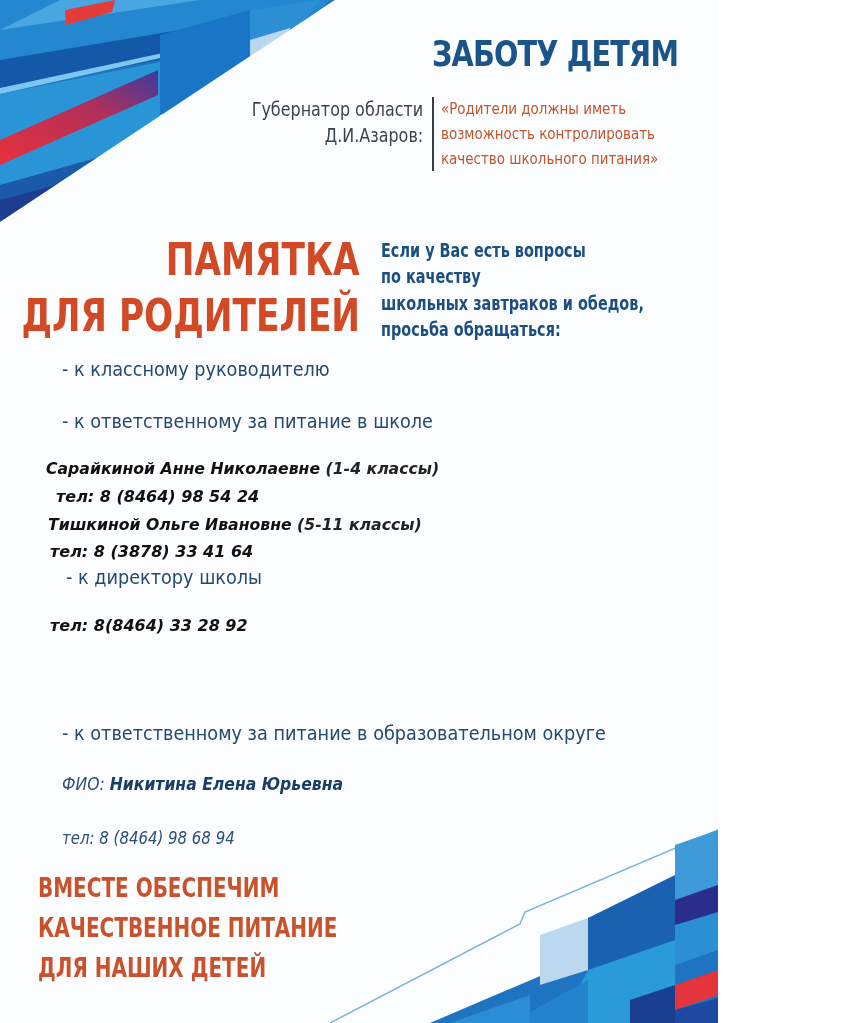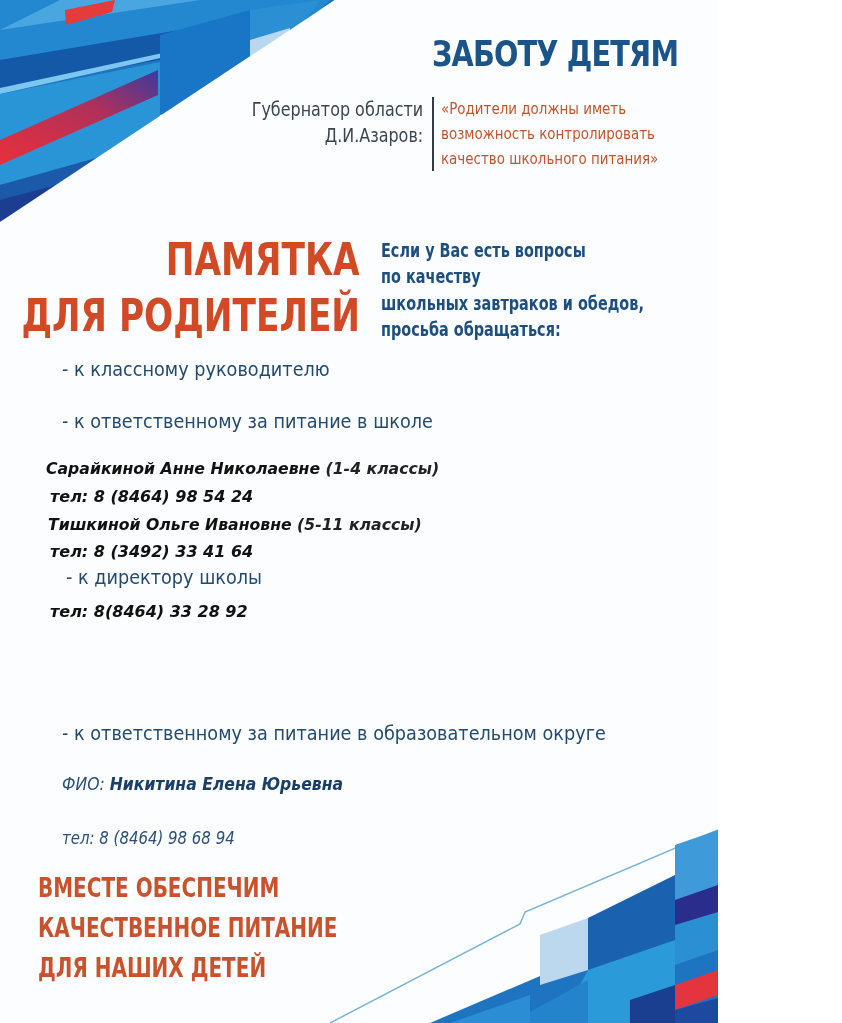--- a/index.html
+++ b/index.html
@@ -26,25 +26,25 @@
 
     .bullet { font-family: "DejaVu Sans", sans-serif; font-size: 19px; color: #234a6e; transform: scaleX(0.93); transform-origin: left top; }
     .b1 { left: 62px; top: 358px; }
     .b2 { left: 62px; top: 410px; }
     .b3 { left: 66px; top: 566px; }
     .b4 { left: 62px; top: 722px; }
 
     .contact { font-family: "DejaVu Sans", sans-serif; font-weight: bold; font-style: italic; color: #111; font-size: 16px; }
     .contact .cls { font-weight: bold; color: #222; }
     .c1 { left: 46px; top: 459px; transform: scaleX(0.98); transform-origin: left top; }
-    .c2 { left: 50px; top: 487px; text-align: right; }
+    .c2 { left: 56px; top: 487px; text-align: right; }
     .c3 { left: 48px; top: 515px; transform: scaleX(0.98); transform-origin: left top; }
     .c4 { left: 50px; top: 542px; }
     .c5 { left: 48px; top: 604px; }
-    .c6 { left: 50px; top: 602px; }
+    .c6 { left: 50px; top: 616px; }
 
     .okrug-fio { left: 62px; top: 774px; font-family: "DejaVu Sans", sans-serif; font-style: italic; font-size: 17px; color: #1a3e66; transform: scaleX(0.92); transform-origin: left top; }
     .okrug-fio .lbl { font-weight: normal; color: #2b4f78; }
     .okrug-fio .val { font-weight: bold; }
     .okrug-tel { left: 62px; top: 828px; font-family: "DejaVu Sans", sans-serif; font-style: italic; font-size: 17px; color: #2b4f78; transform: scaleX(0.88); transform-origin: left top; }
 
     .footer { left: 38px; font-family: "DejaVu Sans", sans-serif; font-weight: bold; font-size: 27px; color: #c9522c; transform: scaleX(0.74); transform-origin: left top; line-height: 40px; }
     .f1 { top: 868px; } .f2 { top: 908px; } .f3 { top: 948px; }
   </style>
 </head>
@@ -124,21 +124,21 @@
 
   <div class="abs contact c1">
     <span>Сарайкиной Анне Николаевне</span>
     <span class="cls">(1-4 классы)</span>
   </div>
   <div class="abs contact c2">тел: 8 (8464) 98 54 24</div>
   <div class="abs contact c3">
     <span>Тишкиной Ольге Ивановне</span>
     <span class="cls">(5-11 классы)</span>
   </div>
-  <div class="abs contact c4">тел: 8 (3492) 33 41 64</div>
+  <div class="abs contact c4">тел: 8 (3878) 33 41 64</div>
 
   <div class="abs bullet b3">- к директору школы</div>
   <div class="abs contact c6">тел: 8(8464) 33 28 92</div>
 
   <div class="abs bullet b4">- к ответственному за питание в образовательном округе</div>
   <div class="abs okrug-fio">
     <span class="lbl">ФИО:</span>
     <span class="val">Никитина Елена Юрьевна</span>
   </div>
   <div class="abs okrug-tel">

